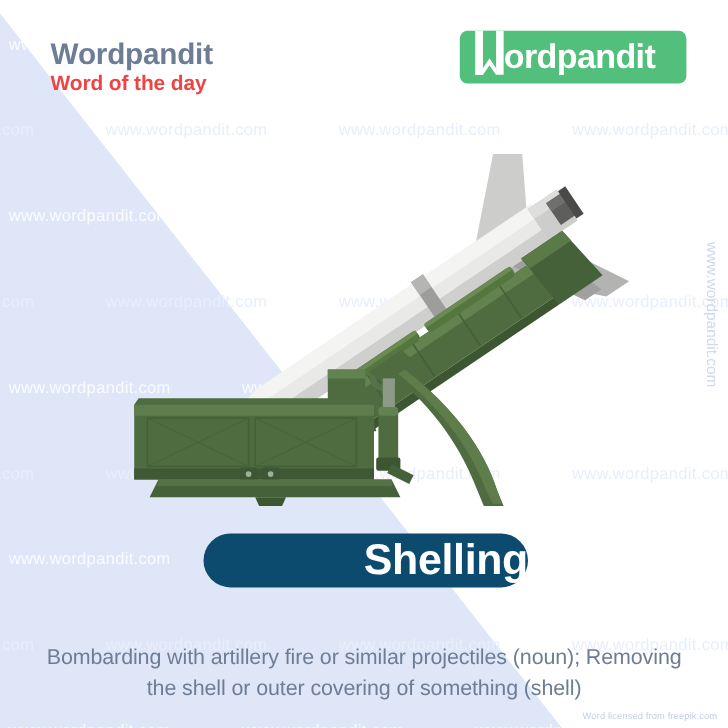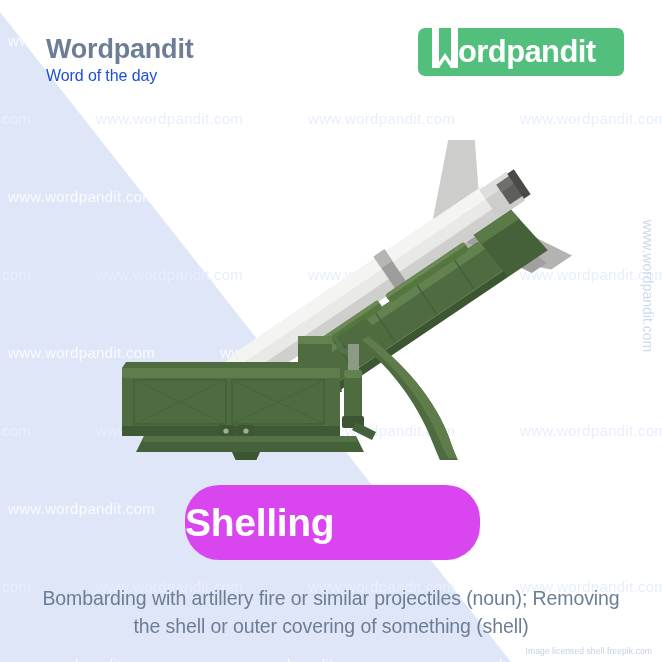--- a/index.html
+++ b/index.html
@@ -81,23 +81,23 @@
     z-index: 6;
   }
   .brand-title {
     font-size: 27px;
     font-weight: bold;
     color: #6d7d96;
     line-height: 1.12;
     letter-spacing: -0.2px;
   }
   .brand-sub {
-    font-size: 16px;
-    font-weight: normal;
-    color: #1d4ed8;
+    font-size: 19px;
+    font-weight: bold;
+    color: #ef4444;
     line-height: 1.2;
     margin-top: 2px;
     letter-spacing: -0.1px;
   }
 
   
   .logo {
     position: absolute;
     right: 38px;
     top: 28px;
@@ -137,26 +137,26 @@
     height: 320px;
     z-index: 4;
   }
 
   
   .word-pill {
     position: absolute;
     left: 185px;
     top: 485px;
     width: 295px;
-    height: 75px;
-    background: #d946ef;
+    height: 49px;
+    background: #0c4a6e;
     border-radius: 34px;
     display: flex;
     align-items: center;
-    justify-content: flex-start;
+    justify-content: flex-end;
     z-index: 7;
   }
   .word-pill-text {
     color: #ffffff;
     font-size: 39px;
     font-weight: bold;
     letter-spacing: -0.3px;
     line-height: 1;
   }
 
@@ -368,15 +368,15 @@
 
   <div class="word-pill">
     <span class="word-pill-text">Shelling</span>
   </div>
 
   <div class="definition">
     <div>Bombarding with artillery fire or similar projectiles (noun); Removing</div>
     <div>the shell or outer covering of something (shell)</div>
   </div>
 
-  <div class="credit">Image licensed shell freepik.com</div>
+  <div class="credit">Word licensed from freepik.com</div>
 
 </div>
 
 </body></html>

